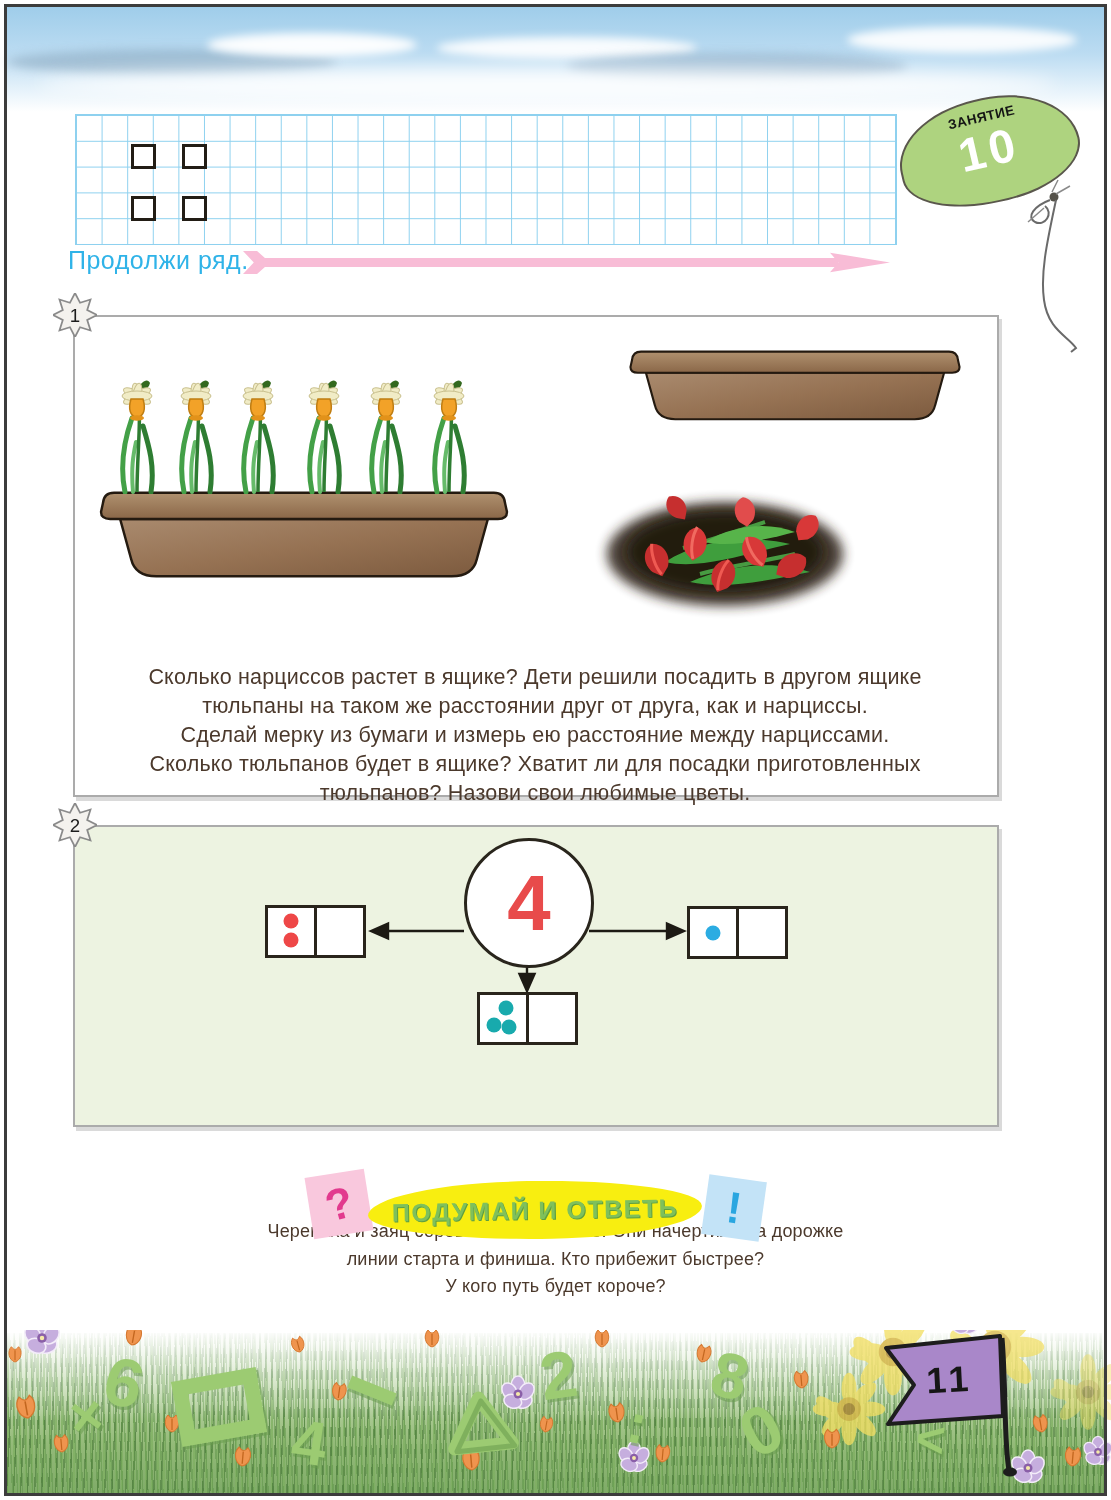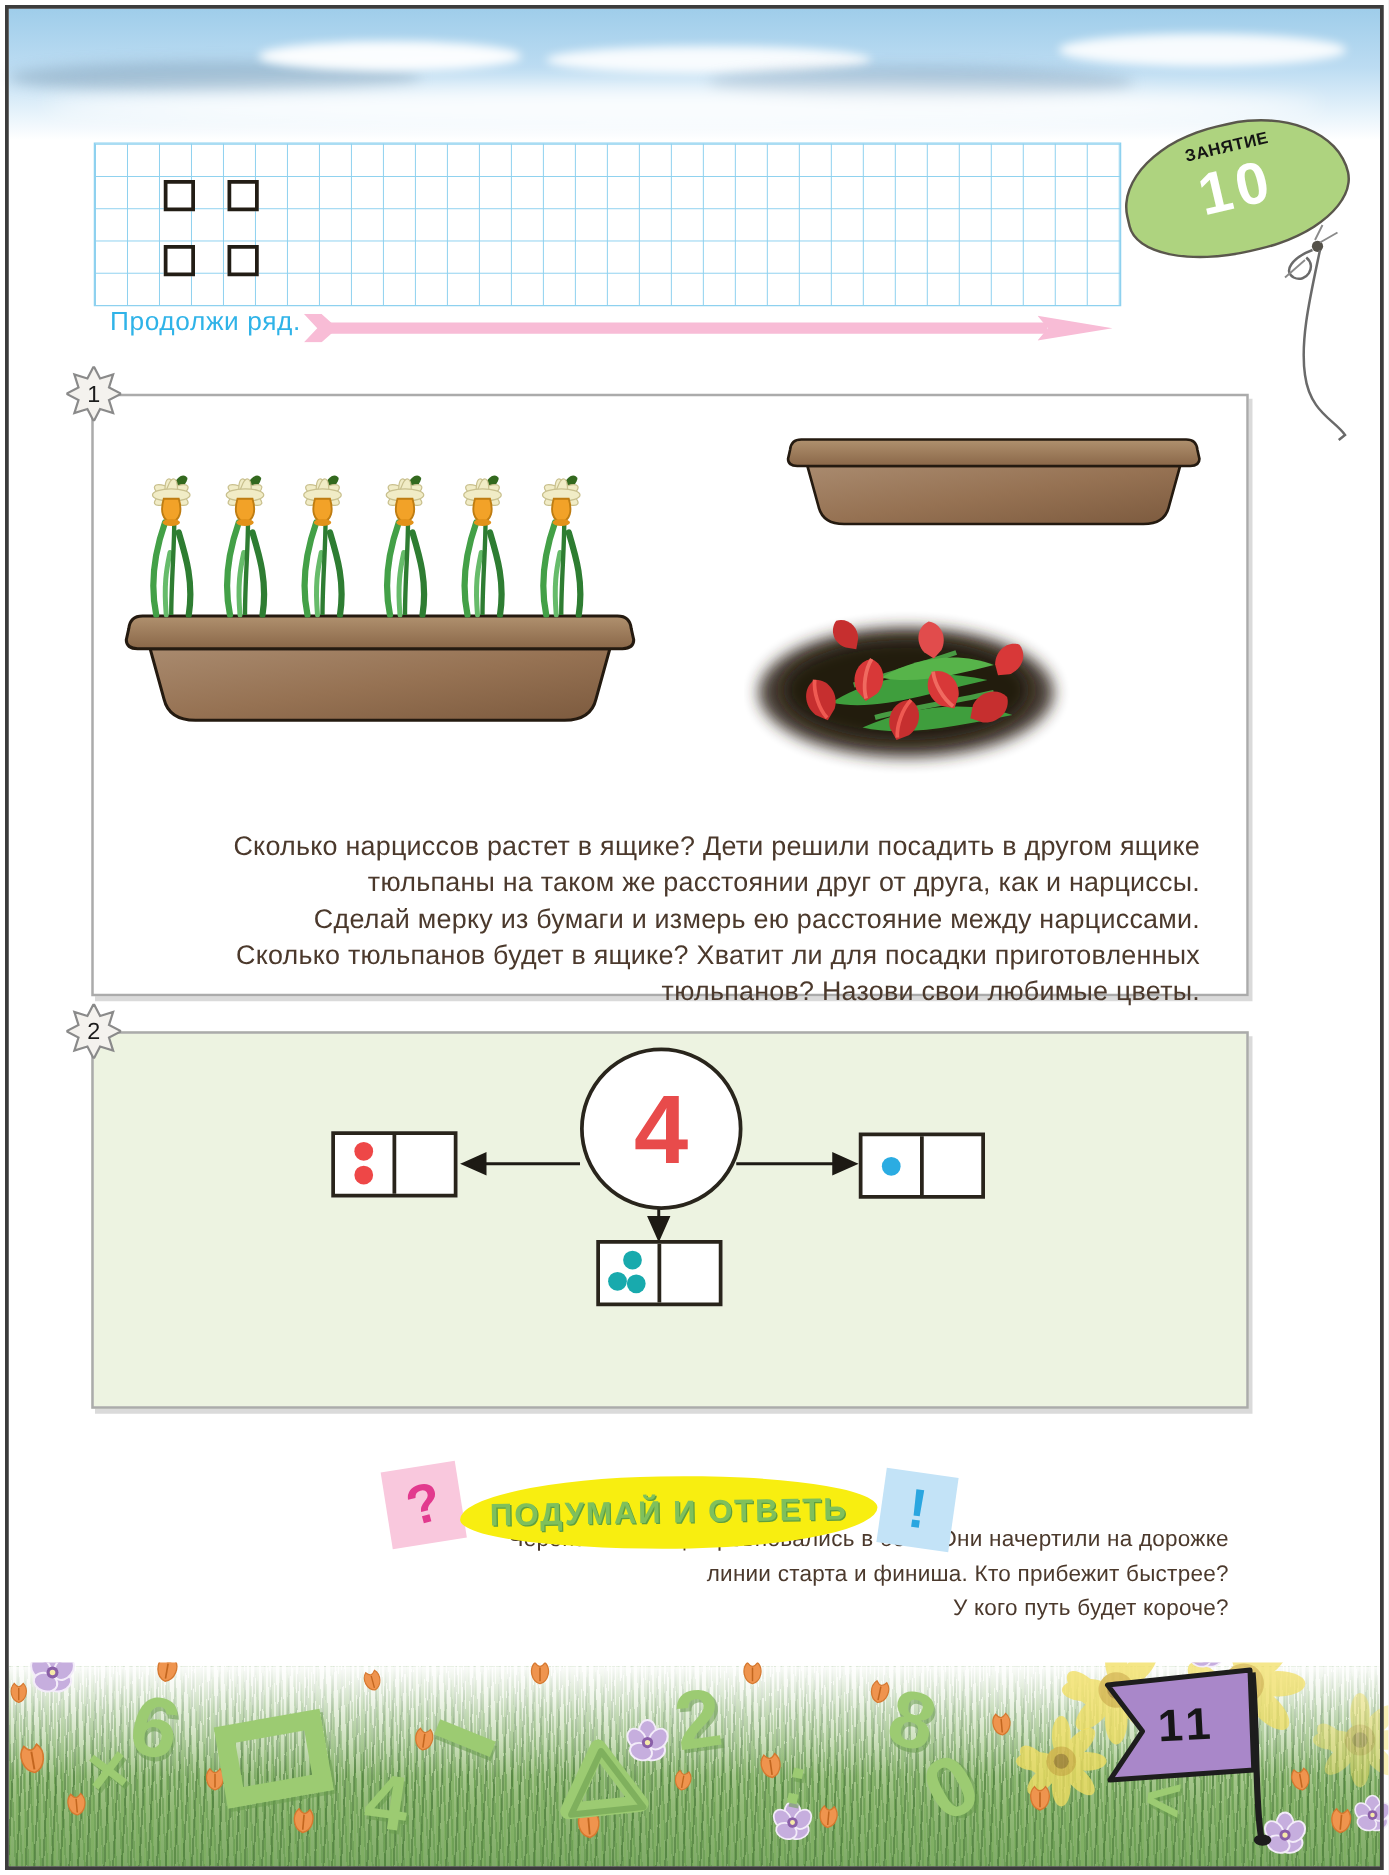--- a/index.html
+++ b/index.html
@@ -13,21 +13,21 @@
   .cloud{position:absolute;border-radius:50%;}
 
   
   .grid{position:absolute;left:75px;top:114px;width:820px;height:129px;
         border:1px solid #8ed1ef;
         background-image:linear-gradient(to right,#8ed1ef 1px,transparent 1px),
                          linear-gradient(to bottom,#8ed1ef 1px,transparent 1px);
         background-size:25.6px 25.8px;}
   .gridsq{position:absolute;width:19px;height:19px;border:3px solid #221d15;background:#fff;}
 
-  .continue-label{position:absolute;left:88px;top:246px;font-size:21px;color:#2fb3e8;letter-spacing:.5px;}
+  .continue-label{position:absolute;left:68px;top:246px;font-size:25px;color:#2fb3e8;letter-spacing:.5px;}
   .arr-chevron{position:absolute;left:243px;top:251px;width:27px;height:23px;background:#f8bcd6;
         clip-path:polygon(0 0,52% 0,100% 50%,52% 100%,0 100%,40% 50%);}
   .arr-shaft{position:absolute;left:264px;top:258px;width:574px;height:9px;background:#f8bcd6;}
   .arr-head{position:absolute;left:830px;top:248px;width:60px;height:29px;background:#f8bcd6;
         clip-path:polygon(0 16%,100% 50%,0 84%,14% 50%);}
 
   
   .balloon{position:absolute;left:898px;top:98px;width:178px;height:101px;
         background:#aed37f;border:2.5px solid #5a574c;transform:rotate(-13deg);
         border-radius:50% 50% 48% 52%/55% 60% 45% 42%;z-index:5;text-align:center;}
@@ -36,21 +36,21 @@
 
   
   .box{position:absolute;left:73px;width:922px;border:2.5px solid #ababab;
        box-shadow:3px 4px 0 rgba(150,150,150,.35);}
   .box1{top:315px;height:478px;background:#ffffff;}
   .box2{top:825px;height:298px;background:#edf3e1;}
 
   .badge{position:absolute;width:44px;height:44px;z-index:12;}
   .badge text{font-family:"Liberation Sans",sans-serif;font-size:17px;fill:#1c1c1c;}
 
-  .task-text{position:absolute;text-align:right;white-space:pre-line;color:#4b392c;
+  .task-text{position:absolute;text-align:center;white-space:pre-line;color:#4b392c;
        font-size:21.5px;line-height:29px;letter-spacing:.2px;}
   .text1{left:110px;top:641px;width:850px;}
   .text2{left:158px;top:1047px;width:794px;line-height:28px;}
   .think-text{left:128px;top:1200px;width:855px;font-size:18px;line-height:27.5px;}
 
   
   .circle4{position:absolute;left:464px;top:838px;width:124px;height:124px;border-radius:50%;
        background:#fff;border:3px solid #29251c;display:flex;align-items:center;justify-content:center;
        font-size:78px;font-weight:700;color:#e84b4b;z-index:4;}
   .domino{position:absolute;width:95px;height:47px;border:3px solid #29241b;background:#fff;display:flex;z-index:4;}

